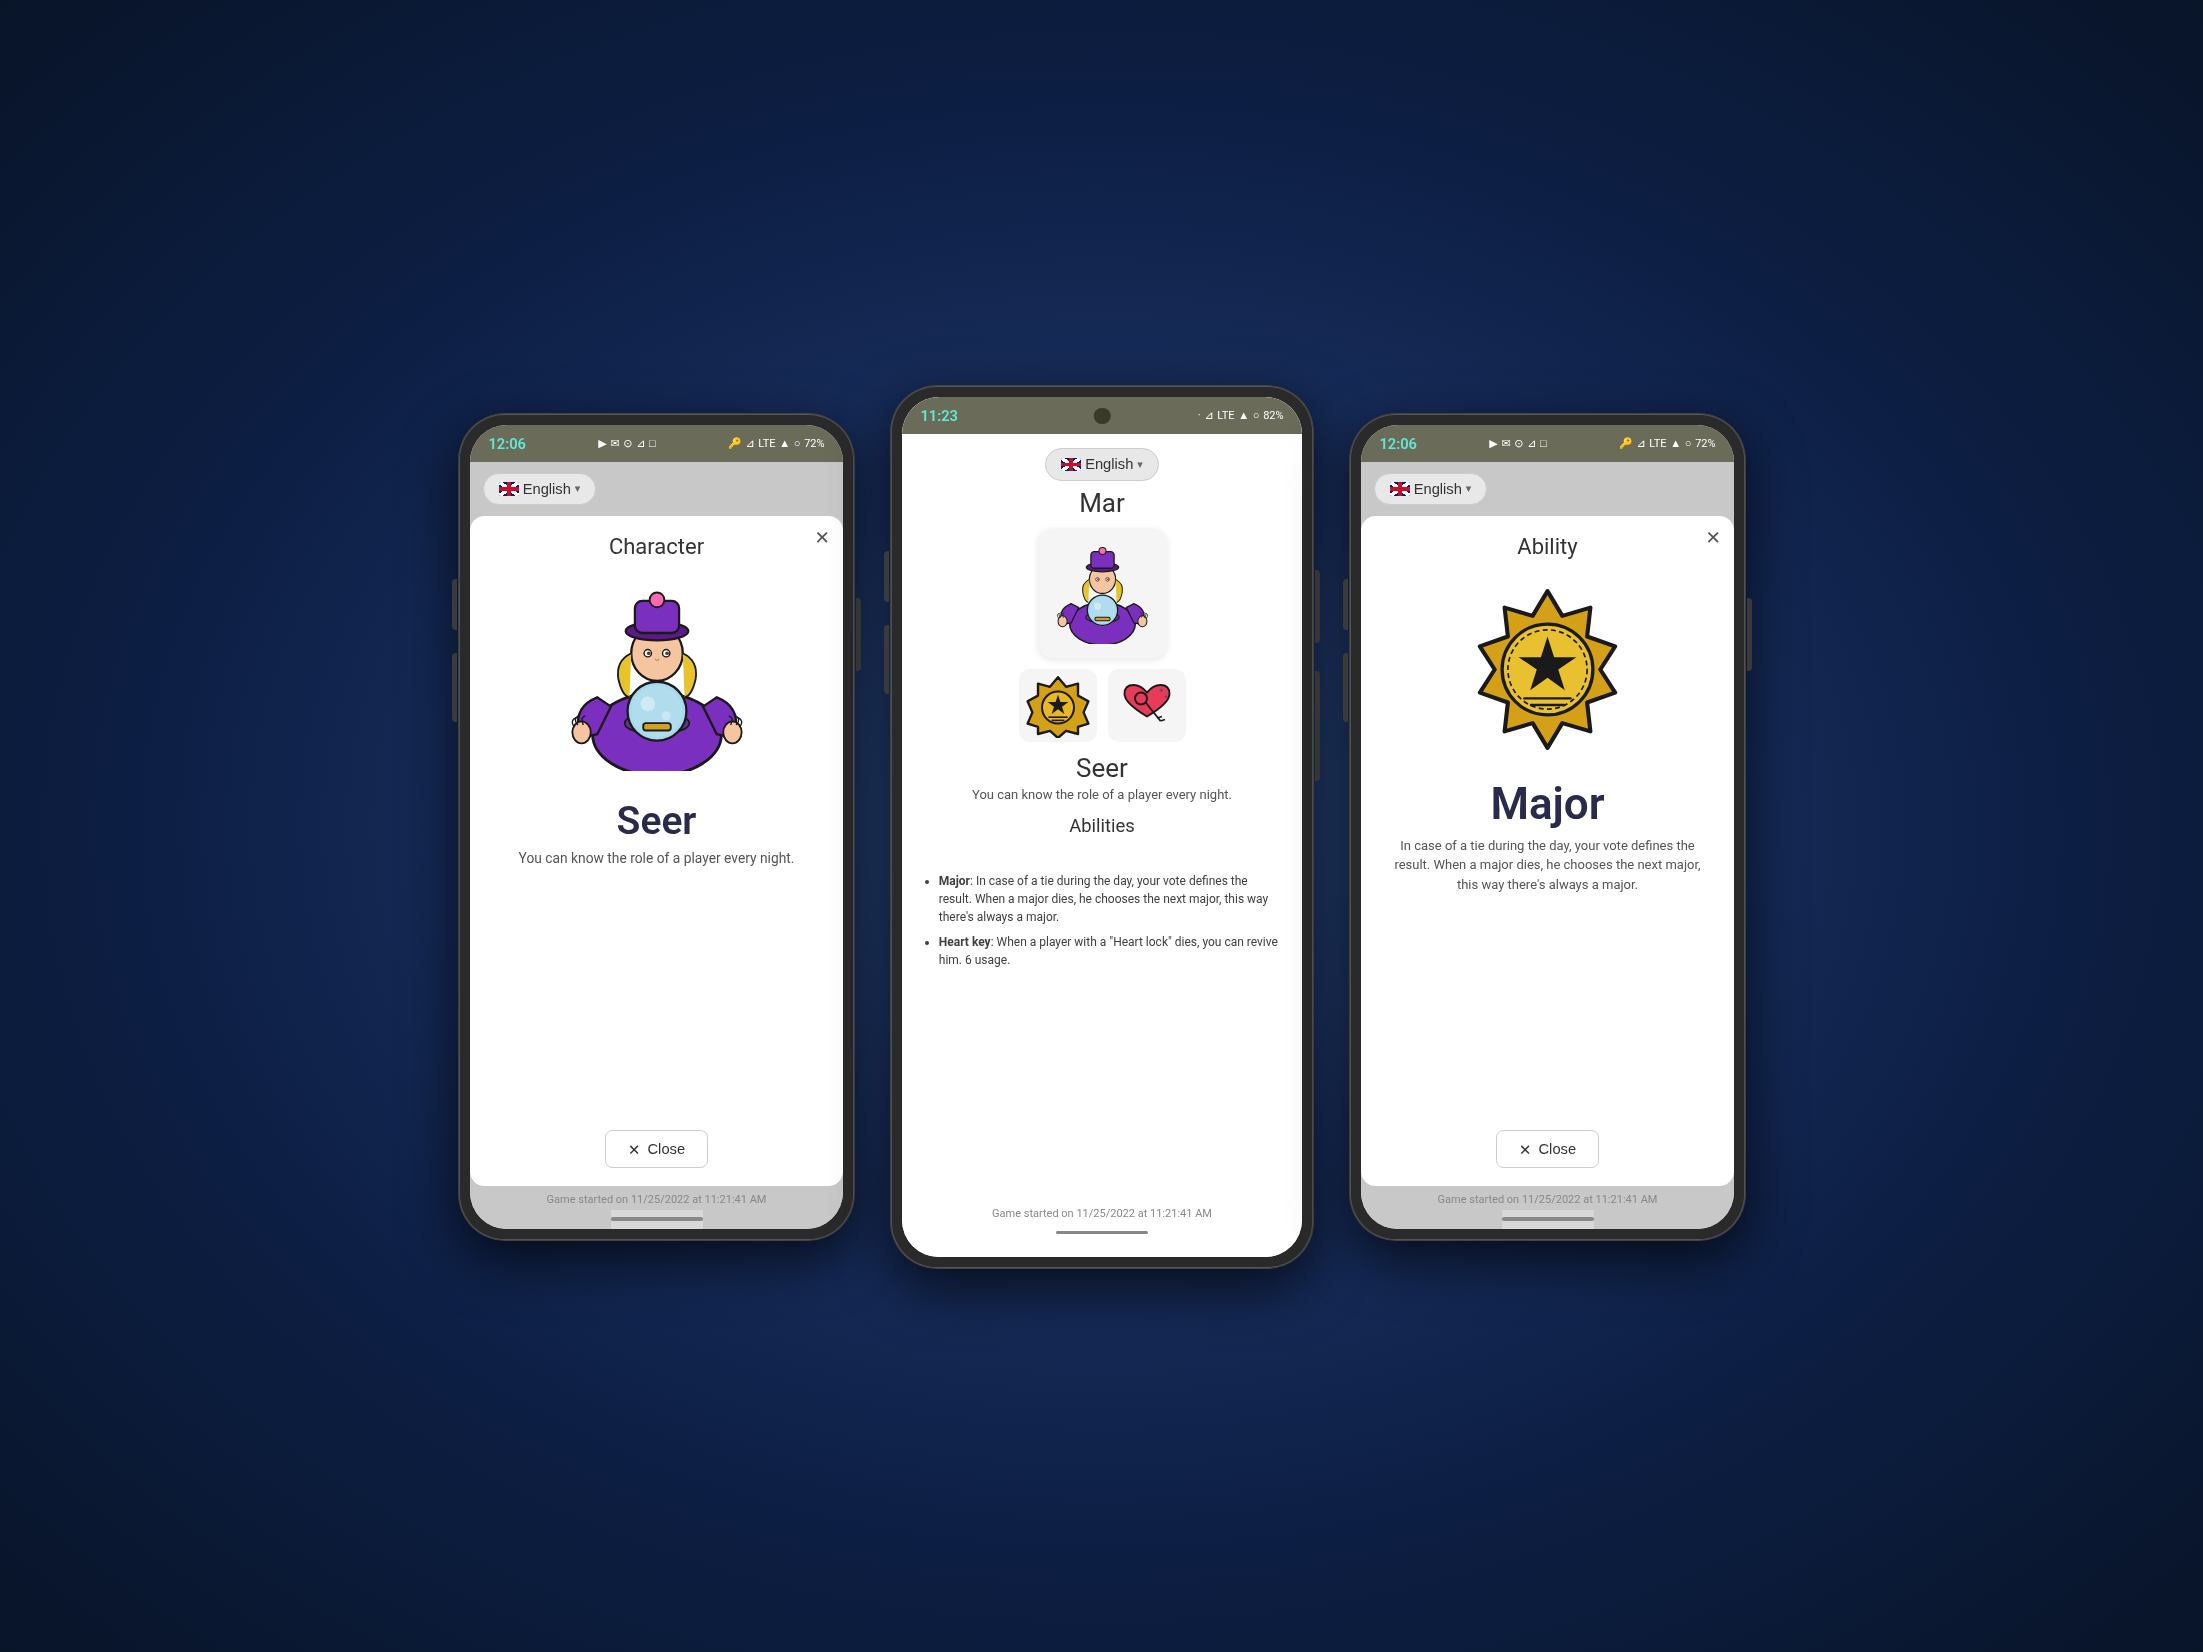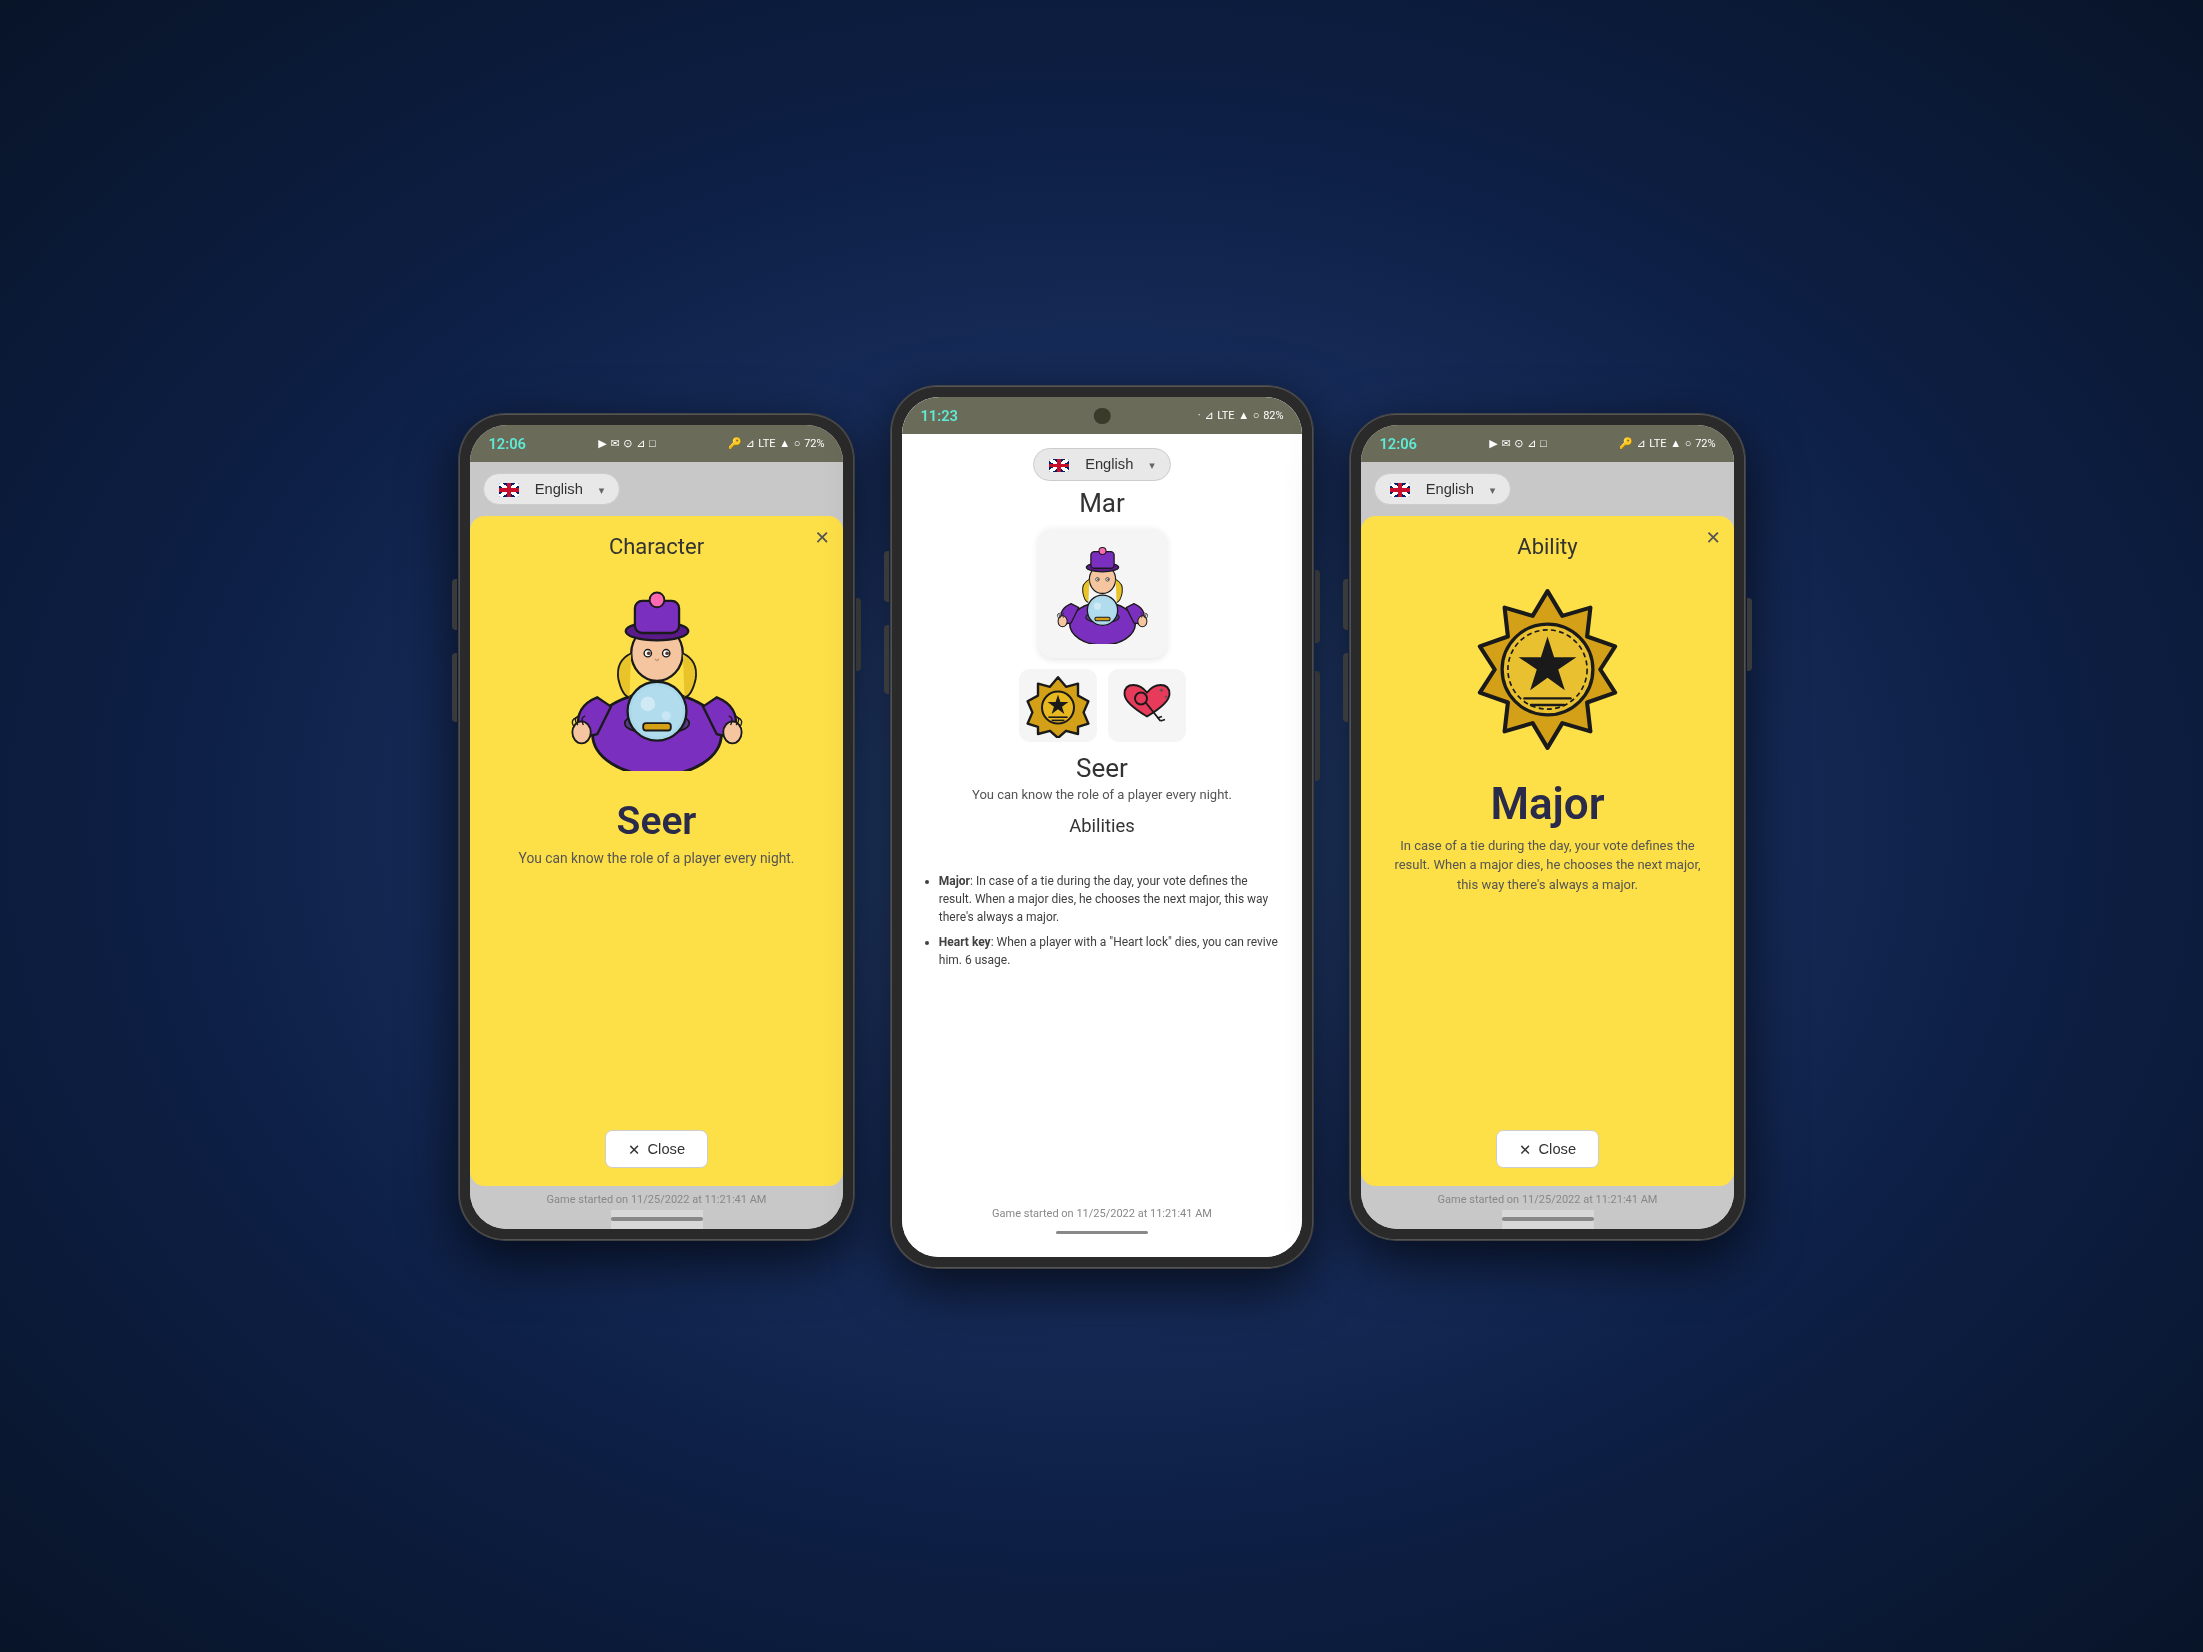--- a/index.html
+++ b/index.html
@@ -93,22 +93,22 @@
 
     .camera-notch {
       width: 16.5px;
       height: 16.5px;
       background: #3a3a2a;
       border-radius: 50%;
     }
 
     .language-btn {
       display: flex;
-      align-items: flex-end;
-      gap: 16px;
+      align-items: center;
+      gap: 4px;
       background: #e8e8e8;
       border: 0.9px solid #ccc;
       border-radius: 18.4px;
       padding: 7.3px 14.7px;
       cursor: pointer;
       font-size: 14.7px;
       color: #333;
       align-self: flex-start;
     }
 
@@ -138,21 +138,21 @@
         linear-gradient(to right, transparent 42%, #C8102E 42%, #C8102E 58%, transparent 58%);
     }
 
     .chevron-down {
       font-size: 11px;
       color: #666;
     }
 
     
     .modal-card {
-      background: #fde047;
+      background: #ffffff;
       border-radius: 14.7px;
       padding: 18.4px 16.5px;
       width: 100%;
       flex: 1;
       display: flex;
       flex-direction: column;
       align-items: center;
       position: relative;
       overflow: hidden;
     }

